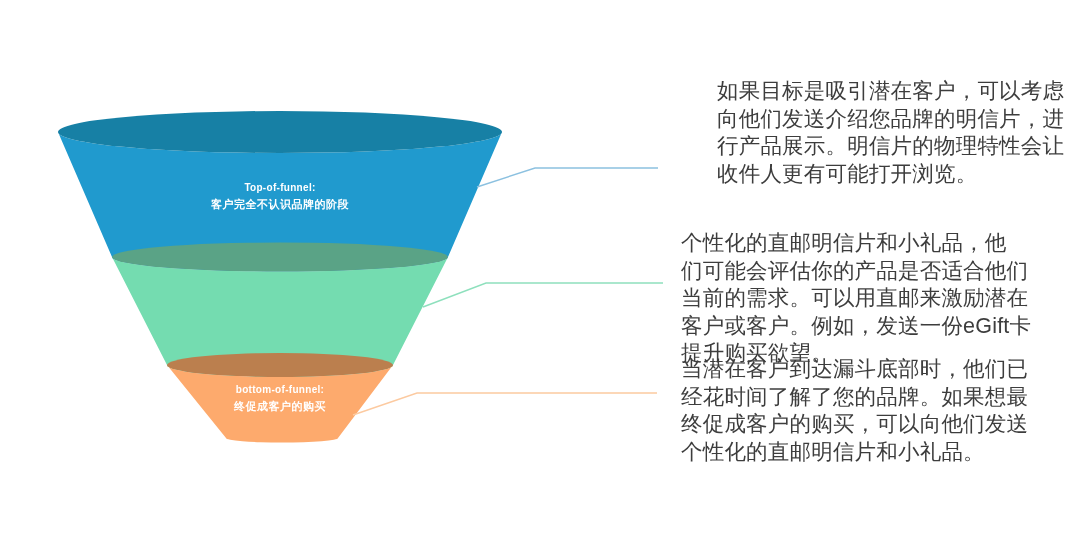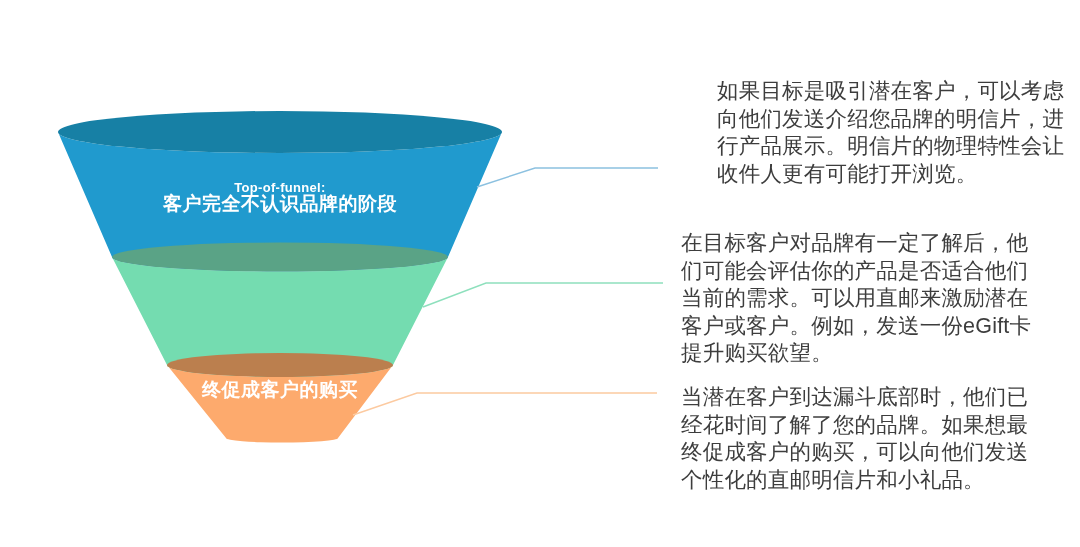--- a/index.html
+++ b/index.html
@@ -12,35 +12,35 @@
   .canvas { position: relative; width: 1080px; height: 547px; background: #ffffff; }
   .funnel-svg { position: absolute; left: 0; top: 0; }
 
   .stage-label {
     position: absolute;
     left: 80px; width: 400px;
     text-align: center;
     color: #ffffff;
     font-weight: 700;
   }
-  .stage-title { font-size: 13px; line-height: 16px; letter-spacing: 0.3px; }
-  .stage-sub   { font-size: 19px; line-height: 16px; letter-spacing: 0.5px; }
+  .stage-title { font-size: 10px; line-height: 16px; letter-spacing: 0.3px; }
+  .stage-sub   { font-size: 11px; line-height: 16px; letter-spacing: 0.5px; }
 
   .desc {
     position: absolute;
     left: 681px; width: 400px;
     color: #3d3d3d;
     font-size: 21.5px;
     line-height: 27.5px;
     white-space: pre-line;
     letter-spacing: 0.2px;
   }
   #desc-top { top: 78px; margin-left: 36px; }
   #desc-mid { top: 230px; }
-  #desc-bottom { top: 384px; }
+  #desc-bottom { top: 356px; }
 
   #label-top { top: 180px; }
   #label-mid { top: 289px; }
   #label-bottom { top: 382px; }
 </style>
 </head>
 <body>
 
 <div class="canvas">
 
@@ -63,28 +63,29 @@
     <polyline points="353,415 417,393 657,393" fill="none" stroke-width="1.4" stroke="#fccaa0"></polyline>
   </svg>
 
   <div class="stage-label" id="label-top">
     <div class="stage-title">Top-of-funnel:</div>
     <div class="stage-sub">客户完全不认识品牌的阶段</div>
   </div>
   <div class="stage-label" id="label-mid">
   </div>
   <div class="stage-label" id="label-bottom">
+    <div class="stage-title">bottom-of-funnel:</div>
     <div class="stage-sub">终促成客户的购买</div>
   </div>
 
   <div class="desc" id="desc-top">如果目标是吸引潜在客户，可以考虑
 向他们发送介绍您品牌的明信片，进
 行产品展示。明信片的物理特性会让
 收件人更有可能打开浏览。</div>
-  <div class="desc" id="desc-mid">在目标客户对品牌有一定了解后，他
+  <div class="desc" id="desc-mid">个性化的直邮明信片和小礼品，他
 们可能会评估你的产品是否适合他们
 当前的需求。可以用直邮来激励潜在
 客户或客户。例如，发送一份eGift卡
 提升购买欲望。</div>
   <div class="desc" id="desc-bottom">当潜在客户到达漏斗底部时，他们已
 经花时间了解了您的品牌。如果想最
 终促成客户的购买，可以向他们发送
 个性化的直邮明信片和小礼品。</div>
 
 </div>

